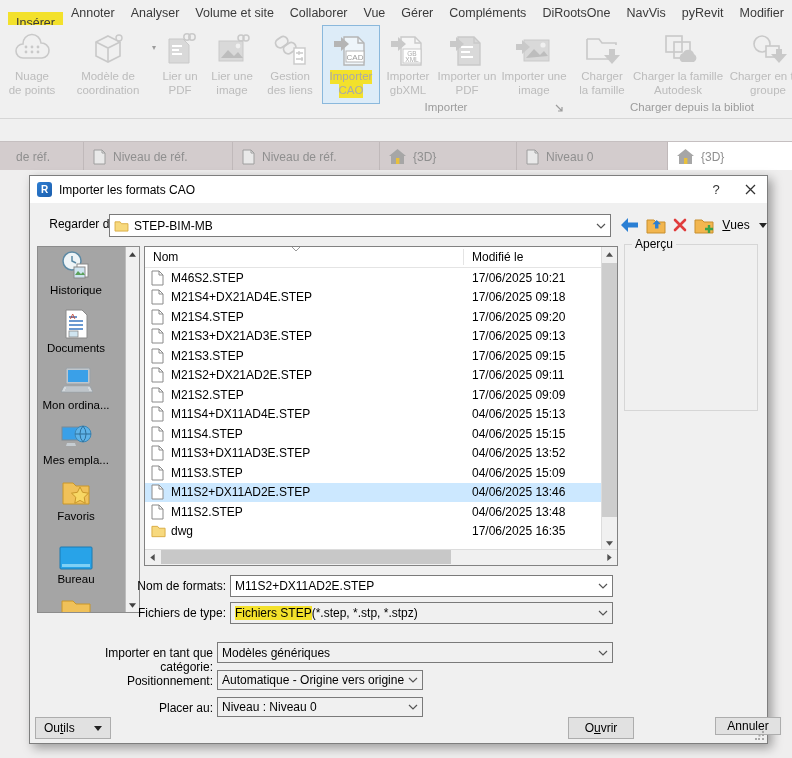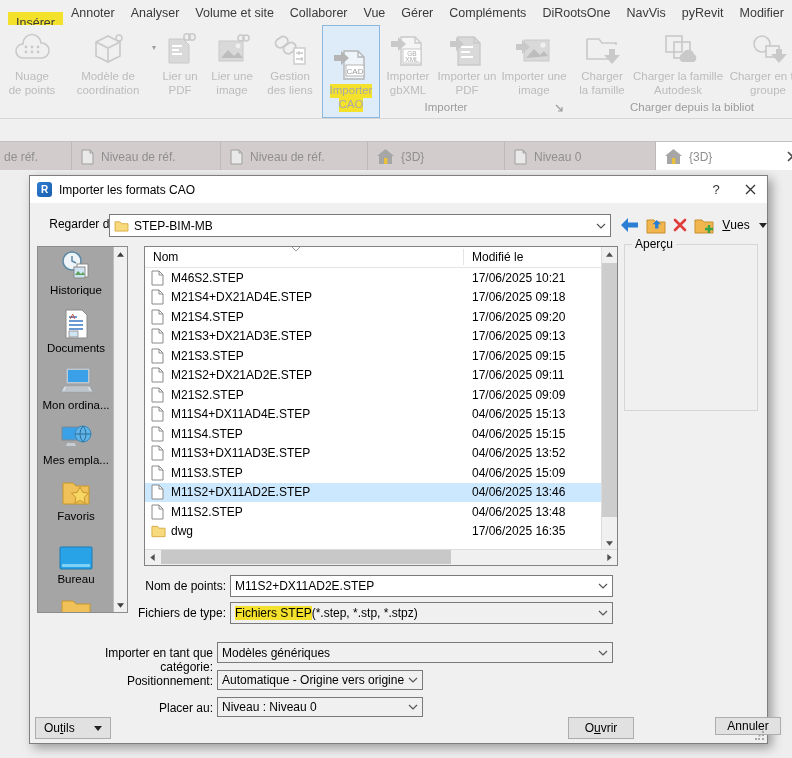--- a/index.html
+++ b/index.html
@@ -21,21 +21,21 @@
   
   .ribbon{position:absolute;left:0;top:25px;width:792px;height:93px;background:#f0f0f0;
     border-bottom:1px solid #d6d6d6;display:flex;overflow:hidden;}
   .rpanel{display:flex;flex-direction:column;}
   .rbtns{display:flex;align-items:flex-start;height:76px;}
   .rlabel{height:16px;text-align:center;color:#9c9c9c;font-size:11.5px;position:relative;}
   .rsep{width:1px;background:#dcdcdc;height:88px;margin:0 1px;}
   .rbtn{display:flex;flex-direction:column;align-items:center;padding-top:5px;height:73px;}
   .rbtn .ric{height:40px;display:flex;align-items:center;justify-content:center;}
   .rbtn .rtx{font-size:11.5px;line-height:1.2;color:#bcbcbc;text-align:center;white-space:nowrap;}
-  .rbtn.active{background:#ddecf8;border:1px solid #8ab8dc;padding-top:18px;}
+  .rbtn.active{background:#ddecf8;border:1px solid #8ab8dc;padding-top:4px;}
   .rbtn.active .rtx{color:#a9a9a9;}
   .hly{background:#f3e12b;}
   .expand-arrow{position:absolute;right:6px;top:3px;}
   .ddcaret{font-size:8px;color:#9c9c9c;margin-top:18px;}
 
   
   .tabsbar{position:absolute;left:0;top:141px;width:792px;height:29px;background:#d3cccd;
     border-top:1px solid #c5bfc0;display:flex;overflow:hidden;}
   .vtab{display:flex;align-items:center;gap:7px;padding:0 9px;color:#8f8f8f;font-size:12px;
     border-right:1px solid #c0b9ba;white-space:nowrap;overflow:hidden;flex:none;}
@@ -59,21 +59,21 @@
 
   .lookin-label{position:absolute;left:14px;top:41px;width:88px;text-align:right;color:#000;}
   .combo{border:1px solid #7a7a7a;background:#fff;display:flex;align-items:center;
     box-sizing:border-box;padding:0 4px;color:#000;white-space:nowrap;overflow:hidden;}
   .combo .chev{margin-left:auto;flex:none;}
   .combo.gray{background:#f0f0f0;}
   .lookin-combo{position:absolute;left:79px;top:38px;width:502px;height:23px;}
   .toolic{position:absolute;top:39px;display:flex;align-items:center;justify-content:center;}
 
   
-  .sidebar{position:absolute;left:7px;top:70px;width:91px;height:367px;background:#a5a5a5;
+  .sidebar{position:absolute;left:7px;top:70px;width:103px;height:367px;background:#a5a5a5;
     border:1px solid #8c8c8c;box-sizing:border-box;overflow:hidden;}
   .place{position:absolute;left:0;width:76px;display:flex;flex-direction:column;align-items:center;}
   .place .plabel{font-size:11.5px;color:#000;margin-top:3px;white-space:nowrap;}
   .sscroll{position:absolute;right:0;top:0;width:13px;height:100%;background:#f0f0f0;border-left:1px solid #bdbdbd;}
   .sarr{position:absolute;left:0;width:13px;height:14px;display:flex;align-items:center;justify-content:center;}
 
   
   .listbox{position:absolute;left:114px;top:70px;width:474px;height:320px;background:#fff;
     border:1px solid #828282;box-sizing:border-box;overflow:hidden;}
   .lheader{position:absolute;left:0;top:0;width:458px;height:20px;border-bottom:1px solid #e4e4e4;
@@ -302,21 +302,21 @@
         <span class="rtx">groupe</span>
       </div>
     </div>
     <div class="rlabel">
       <span>Charger depuis la bibliot</span>
     </div>
   </div>
 </div>
 
 <div class="tabsbar">
-  <div class="vtab" style="width:58px;padding-left:4px">
+  <div class="vtab" style="width:58px;padding-left:16px">
     <span>de réf.</span>
   </div>
   <div class="vtab" style="width:130px">
     <span>
         <svg width="13" height="16" viewBox="0 0 13 16">
           <path d="M1 1h8l3 3v11H1z" fill="#e9e9e9" stroke="#9e9e9e"></path>
           <path d="M9 1v3h3" fill="none" stroke="#9e9e9e"></path>
         </svg>
       </span>
     <span>Niveau de réf.</span>
@@ -688,21 +688,21 @@
             <path d="M0 0v8l5-4z" fill="#505050"></path>
           </svg>
         </span>
     </div>
   </div>
 
   <div class="preview">
     <span class="prevlegend">Aperçu</span>
   </div>
 
-  <div class="flabel" style="left:60px;top:403px;width:136px">Nom de points:</div>
+  <div class="flabel" style="left:60px;top:403px;width:136px">Nom de formats:</div>
   <div class="combo row-combo" style="left:200px;top:399px;width:383px">
     <span>M11S2+DX11AD2E.STEP</span>
     <span class="chev">
         <svg width="10" height="6" viewBox="0 0 10 6">
           <path d="M1 1l4 4 4-4" fill="none" stroke="#555" stroke-width="1.2"></path>
         </svg>
       </span>
   </div>
 
   <div class="flabel" style="left:60px;top:430px;width:136px">Fichiers de type:</div>

